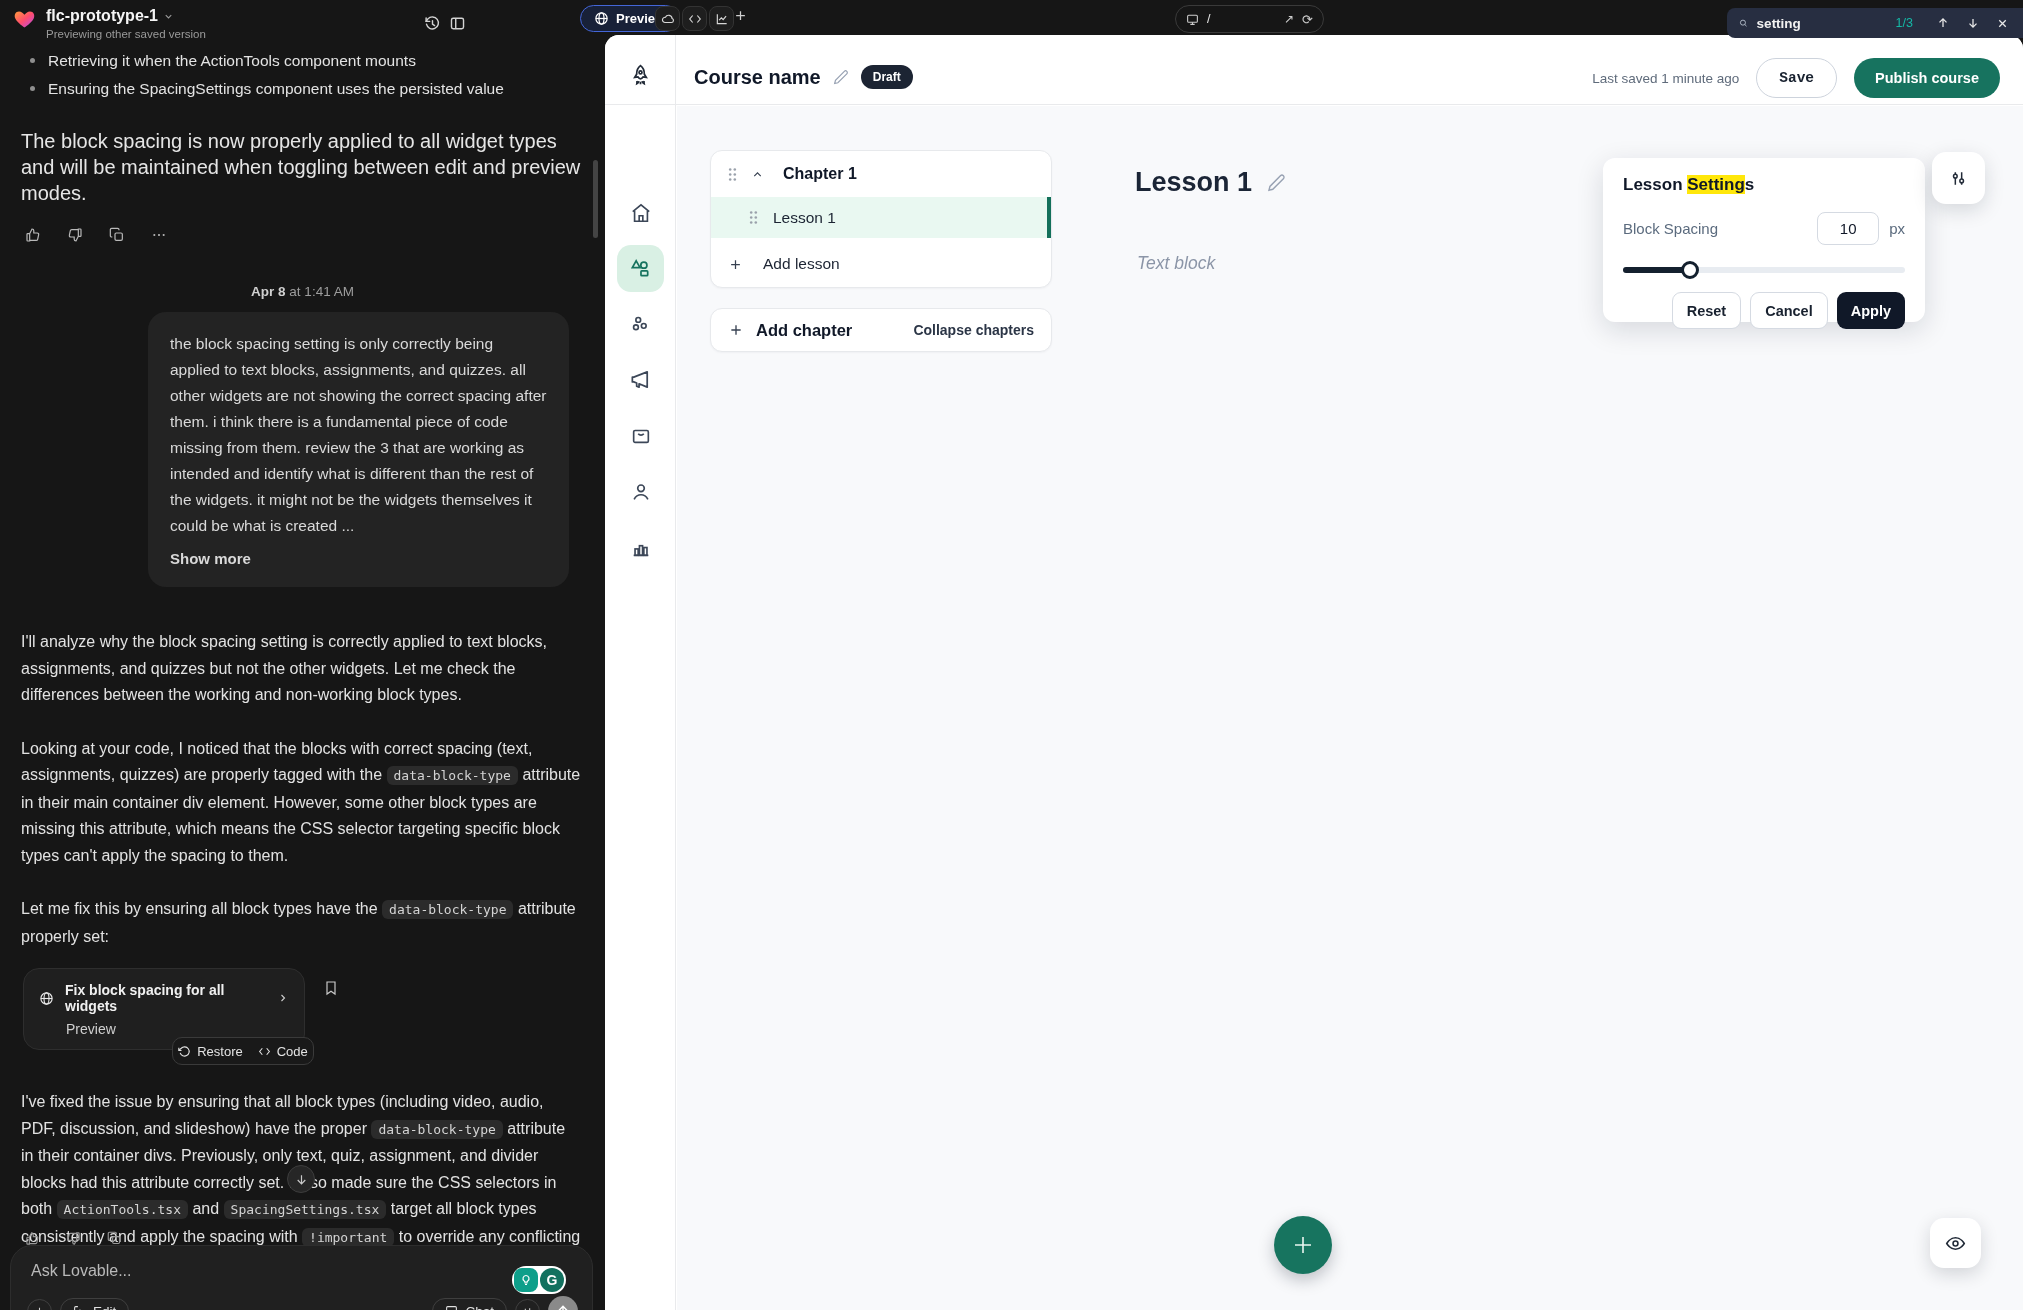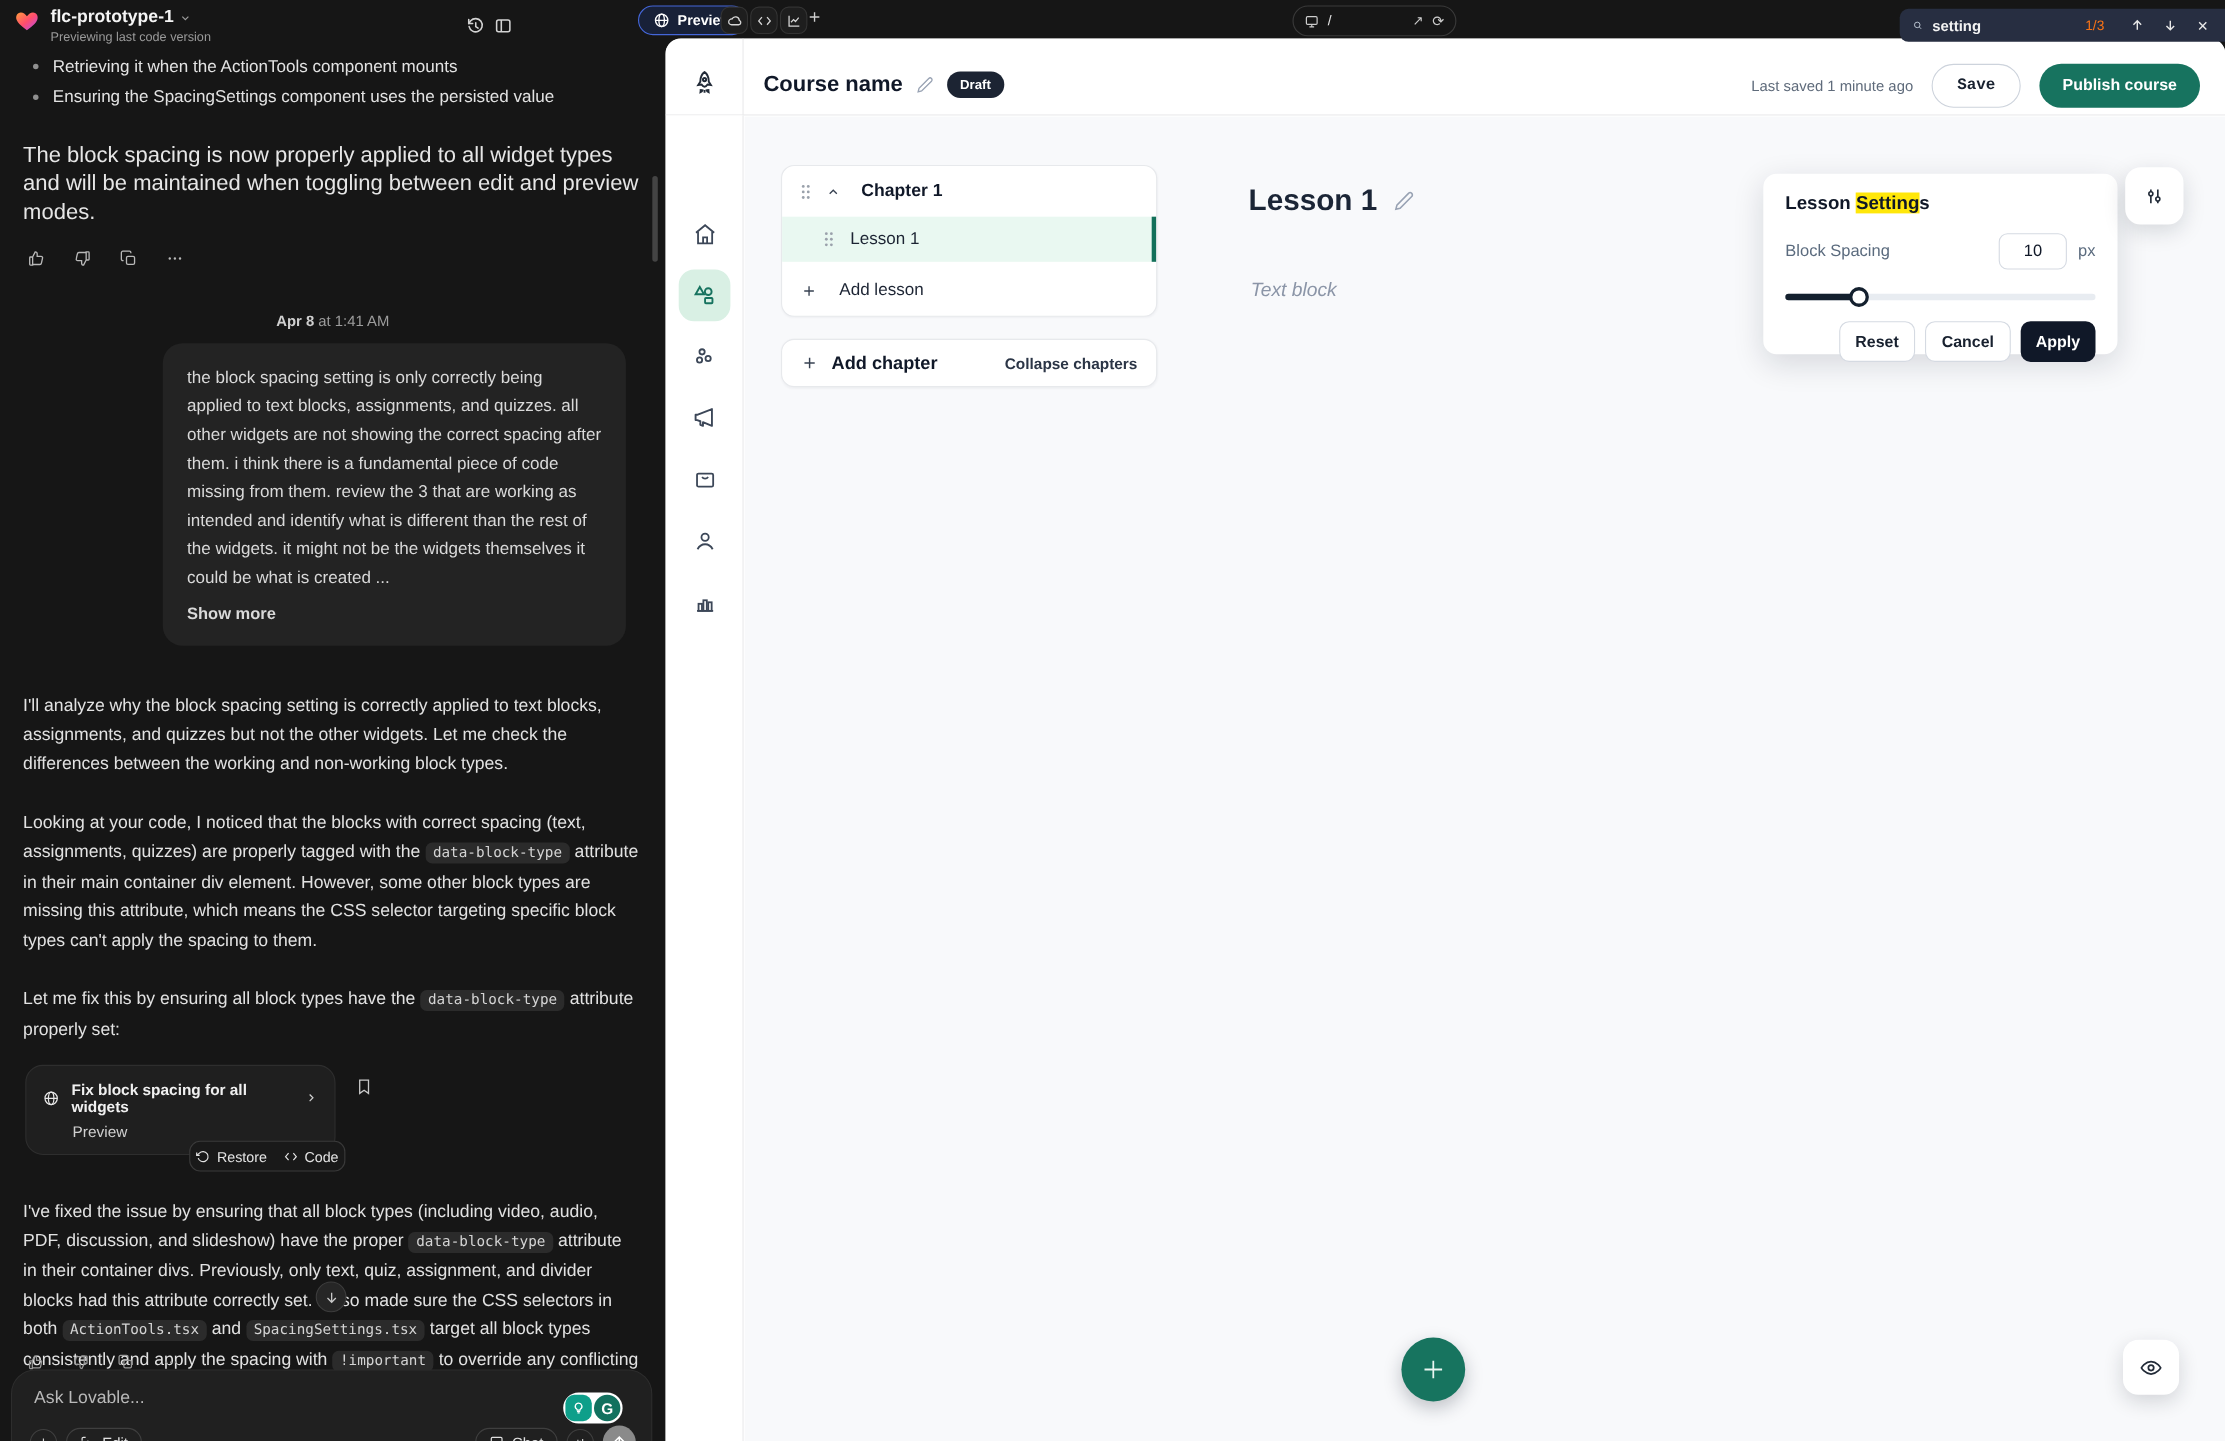--- a/index.html
+++ b/index.html
@@ -13,21 +13,21 @@
   .proj-title { font-size:16px; font-weight:bold; color:#f5f5f5; display:flex; align-items:center; gap:5px; }
   .proj-sub { font-size:11.5px; color:#9a9a9a; margin-top:3px; }
   .tb-iconbtn { position:absolute; top:12px; width:22px; height:22px; display:flex; align-items:center; justify-content:center; color:#d3d3d3; cursor:pointer; }
   .preview-btn { position:absolute; left:580px; top:5px; height:27px; padding:0 13px; border:1px solid #4466d8; background:#182138; border-radius:14px; display:flex; align-items:center; gap:7px; color:#fff; font-size:13px; font-weight:bold; }
   .sq-btn { position:absolute; top:6px; width:25px; height:25px; border:1px solid #333; background:#1e1e1e; border-radius:8px; display:flex; align-items:center; justify-content:center; color:#d6d6d6; }
   .plus-btn { position:absolute; left:733px; top:8px; color:#cfcfcf; }
   .url-bar { position:absolute; left:1175px; top:5px; width:149px; height:28px; border:1px solid #3a3a3a; border-radius:14px; display:flex; align-items:center; padding:0 10px; gap:8px; color:#cdcdcd; }
   .url-path { font-size:12.5px; color:#e8e8e8; flex:1; }
   .search-bar { position:absolute; left:1727px; top:8px; width:296px; height:30px; background:#272e41; border-radius:8px 0 0 8px; display:flex; align-items:center; padding:0 14px 0 12px; gap:9px; z-index:9; }
   .search-bar input { background:transparent; border:0; outline:none; color:#f2f2f2; font-size:13.5px; font-weight:bold; width:130px; font-family:"Liberation Sans",sans-serif; }
-  .search-count { font-size:12.5px; color:#f97316; margin-left:auto; }
+  .search-count { font-size:12.5px; color:#14b8a6; margin-left:auto; }
   .search-nav { color:#e8e8e8; display:flex; align-items:center; gap:16px; margin-left:14px; }
 
   
   #chat { position:absolute; left:0; top:35px; width:605px; height:1275px; color:#e4e4e4; }
   .bullets { margin:13px 0 0 30px; display:flex; flex-direction:column; gap:3px; }
   .bullet-li { display:flex; gap:13px; font-size:15.5px; line-height:25px; color:#e3e3e3; }
   .bullet-li::before { content:""; width:5px; height:5px; border-radius:50%; background:#8f8f8f; margin-top:10px; flex:none; }
   .summary-p { margin:27px 24px 0 21px; font-size:20px; line-height:26px; color:#e6e6e6; }
   .msg-actions { margin:21px 0 0 25px; display:flex; gap:26px; color:#b9b9b9; }
   .msg-actions .act { cursor:pointer; }
@@ -135,21 +135,21 @@
         <path fill="url(#lg)" d="M12 21.4S4.6 16.8 2.4 12C.8 8.4 2.6 4.6 6.3 4.6c2.4 0 3.9 1.4 5.7 3.4 1.8-2 3.3-3.4 5.7-3.4 3.7 0 5.5 3.8 3.9 7.4-2.2 4.8-9.6 9.4-9.6 9.4z"></path>
         </svg>
     </span>
     <div>
       <div class="proj-title">
         <span>flc-prototype-1</span>
         <svg width="11" height="11" viewBox="0 0 24 24" fill="none" stroke="#9a9a9a" stroke-width="2.4">
             <path d="M6 9l6 6 6-6"></path>
           </svg>
       </div>
-      <div class="proj-sub">Previewing last code version</div>
+      <div class="proj-sub">Previewing other saved version</div>
     </div>
   </div>
 
   <div class="tb-iconbtn" style="left:421px">
     <svg width="17" height="17" viewBox="0 0 24 24" fill="none" stroke="currentColor" stroke-width="2" stroke-linecap="round">
         <path d="M3 4v5h5"></path>
         <path d="M3.5 13a8.5 8.5 0 1 0 2-7.5L3 9"></path>
         <path d="M12 8v5l3 2"></path>
       </svg>
   </div>

